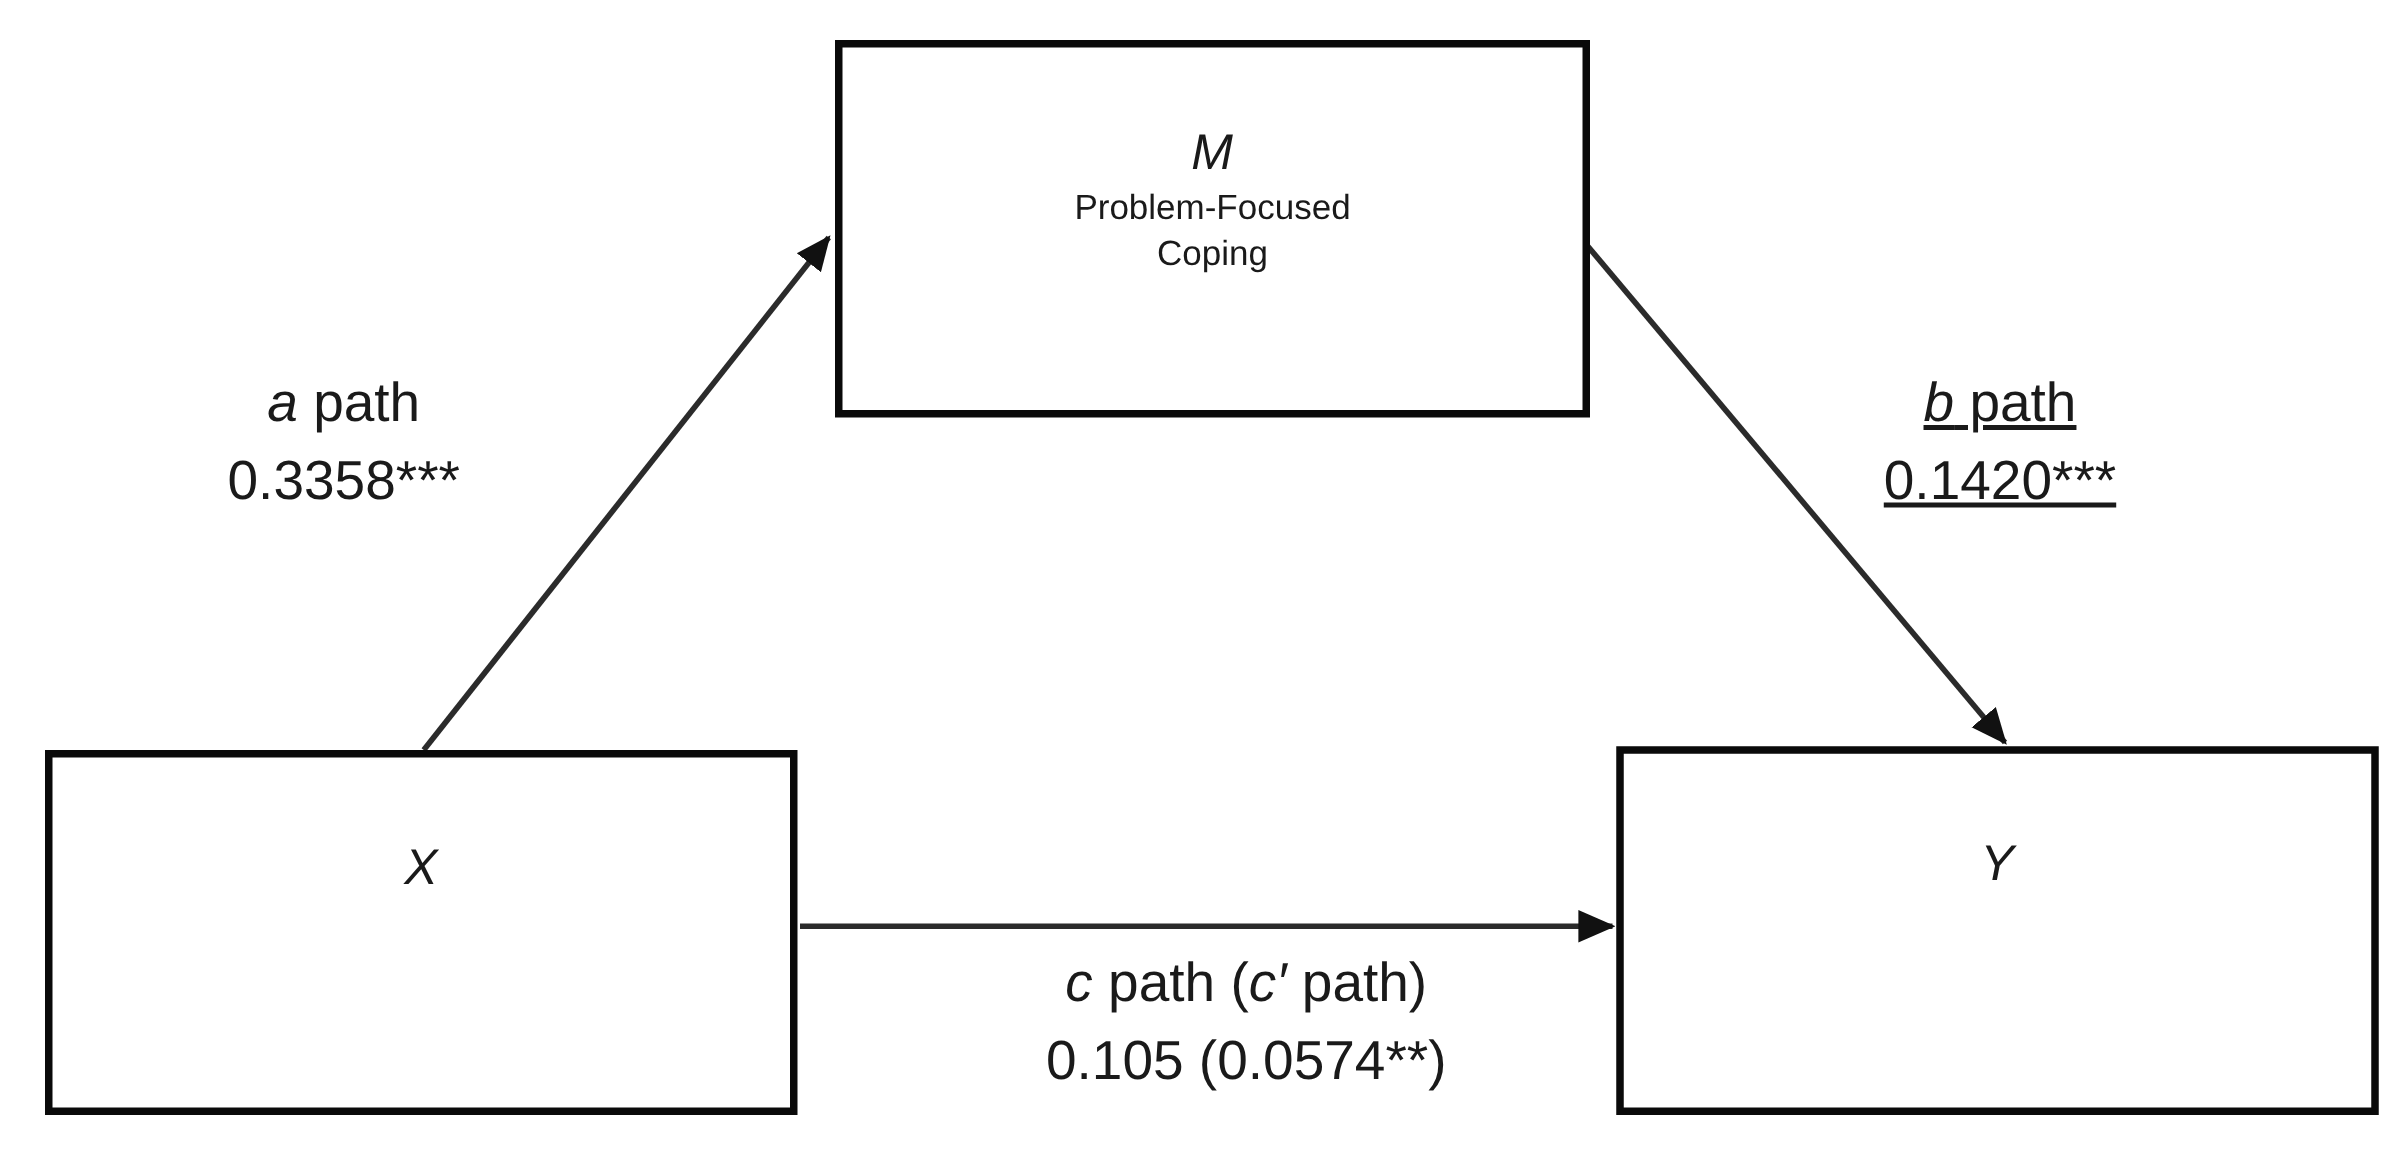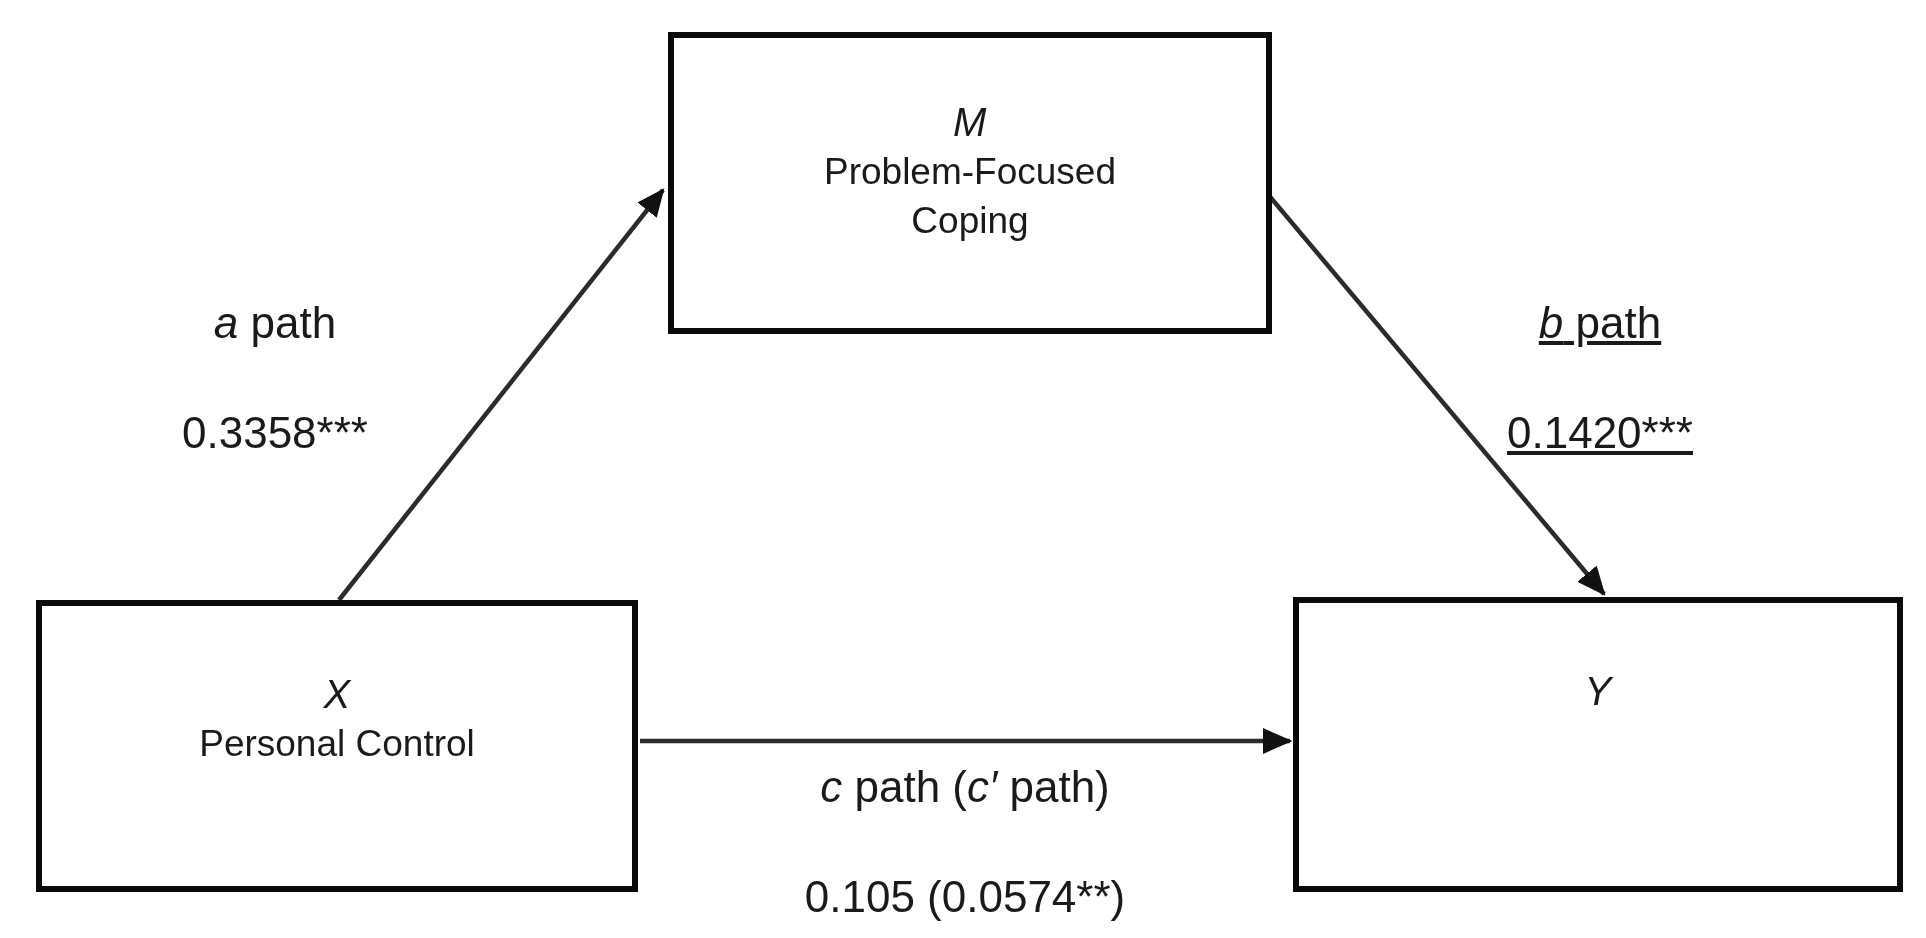--- a/index.html
+++ b/index.html
@@ -32,21 +32,21 @@
     z-index: 3;
   }
   .node .var-letter {
     font-style: italic;
     font-size: 40px;
     line-height: 1.30;
     letter-spacing: 0.5px;
     white-space: nowrap;
   }
   .node .var-name {
-    font-size: 37px;
+    font-size: 28px;
     line-height: 1.32;
     white-space: pre-line;
   }
 
   
   #node-m {
     left: 668px;
     top: 32px;
     width: 604px;
     height: 302px;
@@ -100,26 +100,26 @@
     top: 292px;
     width: 290px;
   }
   #label-b {
     left: 1450px;
     top: 292px;
     width: 300px;
     text-decoration: underline;
   }
   #label-c {
-    left: 700px;
+    left: 732px;
     top: 756px;
     width: 530px;
   }
   .path-label .line1 { display: block; }
-  .path-label .line2 { display: block; margin-top: 48px; }
+  .path-label .line2 { display: block; }
 </style>
 </head>
 <body>
 
 <div id="canvas">
 
   <svg id="arrows" viewBox="0 0 1926 938" width="1926" height="938" xmlns="http://www.w3.org/2000/svg">
     <defs>
       <marker id="ah-a" viewBox="0 0 10 10" refX="9.2" refY="5" markerWidth="6.2" markerHeight="6.2" orient="auto-start-reverse">
         <path d="M 0 0.6 L 10 5 L 0 9.4 z" fill="#111111"></path>
@@ -140,21 +140,20 @@
   </svg>
 
   <div id="node-m" class="node">
     <span class="var-letter">M</span>
     <span class="var-name">Problem-Focused
 Coping</span>
   </div>
 
   <div id="node-x" class="node">
     <span class="var-letter">X</span>
-    <span class="var-name">Personal Control</span>
   </div>
 
   <div id="node-y" class="node">
     <span class="var-letter">Y</span>
   </div>
 
   <div id="label-a" class="path-label">
     <span class="line1"><span class="ital">a</span><span> path</span></span>
     <span class="line2">0.3358***</span>
   </div>

